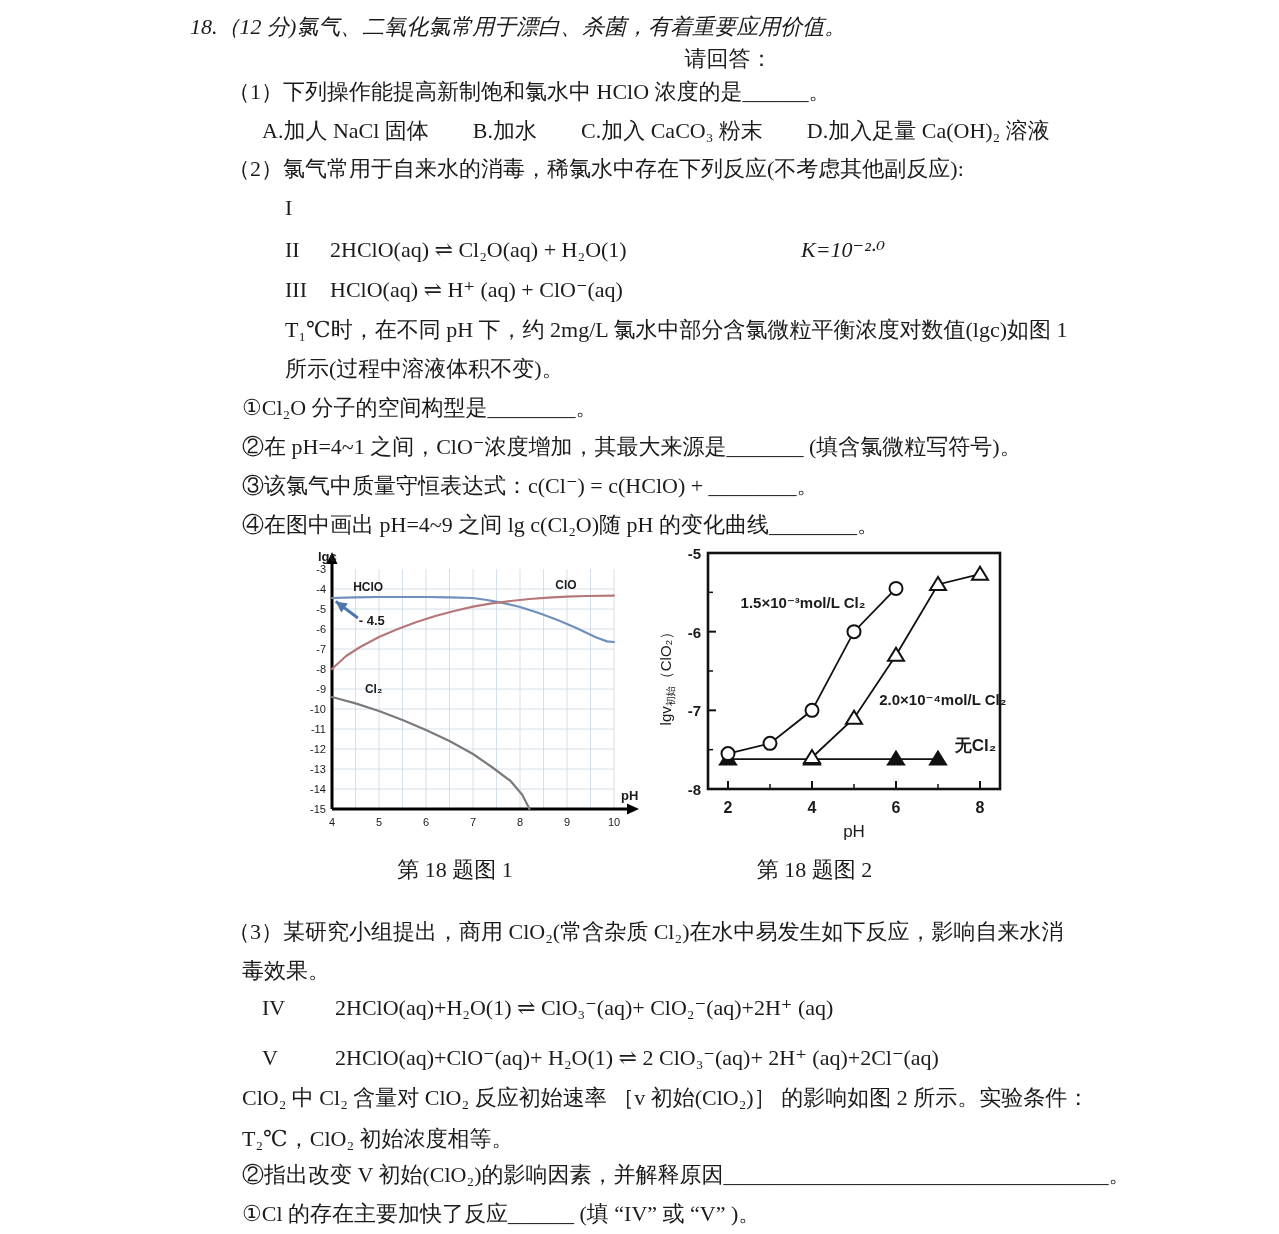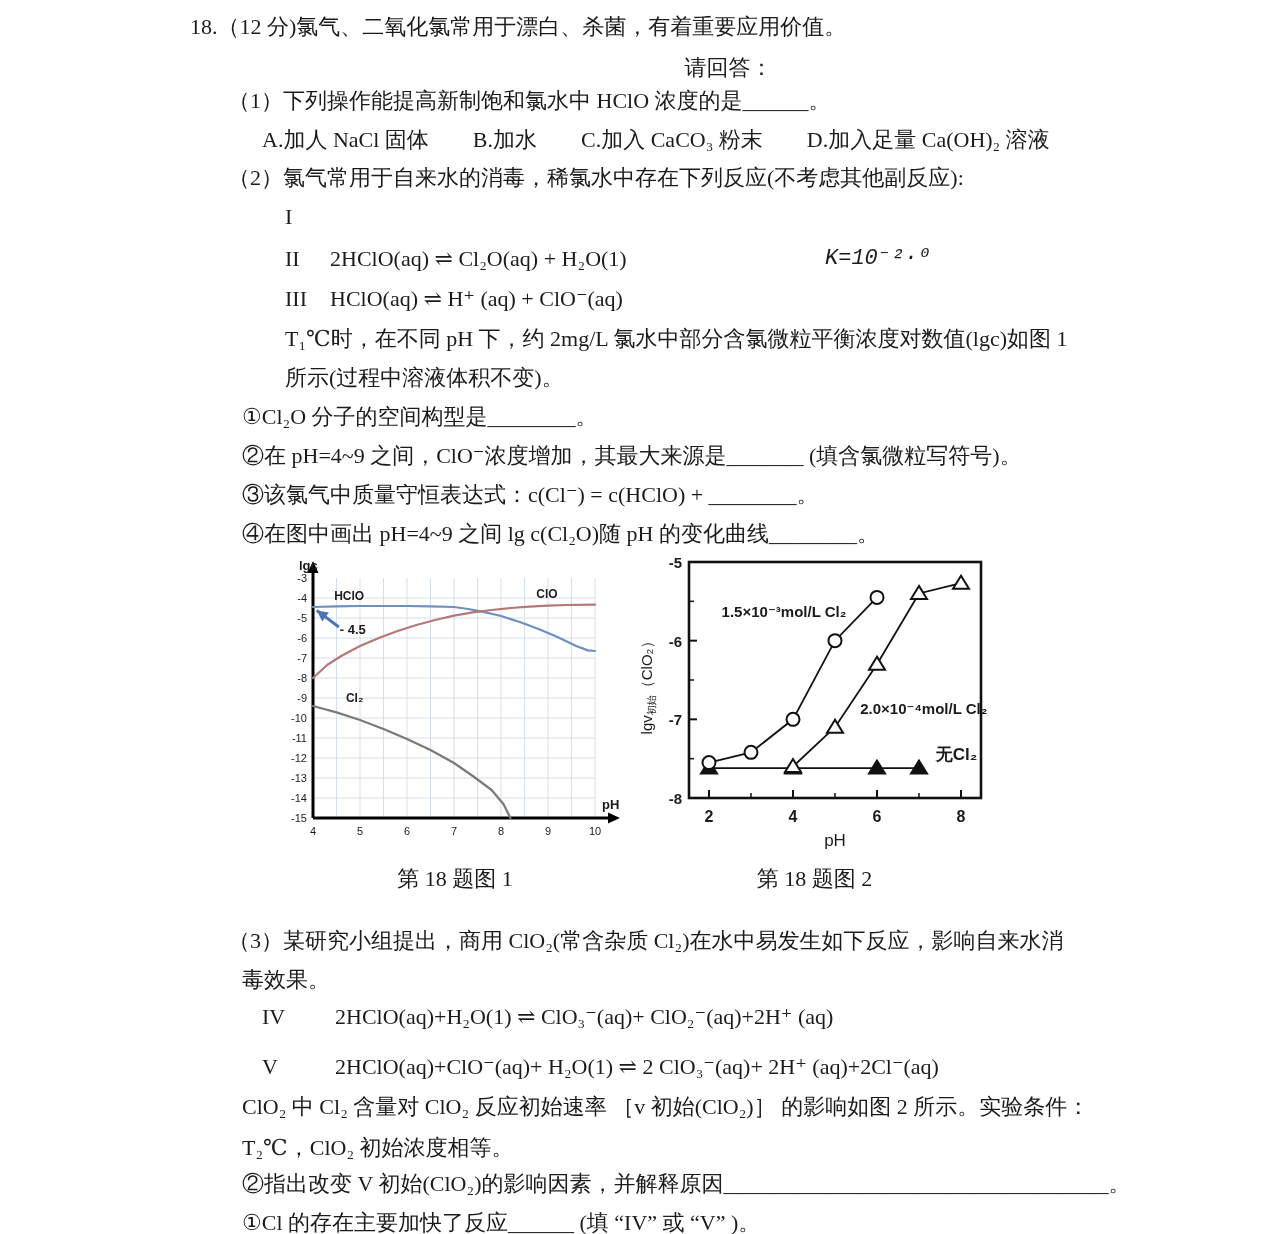--- a/index.html
+++ b/index.html
@@ -4,34 +4,34 @@
 <style>
   html,body{margin:0;padding:0;}
   body{
     width:1279px;min-height:1234px;background:#ffffff;color:#1b1b1b;
     font-family:"Liberation Serif","DejaVu Serif",serif;
     font-size:22px;line-height:26px;
   }
   .content{padding:14px 40px 20px 190px;box-sizing:border-box;}
   p{margin:0;}
   .ln{margin-bottom:13px;}
-  .title-line{margin-bottom:15px;}
+  .title-line{margin-bottom:6px;font-style:italic;}
   .prompt-line{margin-left:28px;margin-bottom:7px;text-align:center;}
   .part-line{margin-left:38px;}
   .indent1{margin-left:52px;}
   .indent2{margin-left:95px;}
   .options-row{display:flex;gap:44px;margin-left:72px;margin-bottom:12px;}
   .eq{display:flex;position:relative;margin-left:95px;margin-bottom:14px;}
   .eq .eq-num{width:45px;flex:0 0 auto;}
-  .eq .eq-k{position:absolute;left:540px;top:0;font-style:italic;font-family:Liberation Mono, monospace;}
+  .eq .eq-k{position:absolute;left:516px;top:0;font-style:italic;}
   .eq3{margin-left:72px;}
   .eq3 .eq-num{width:73px;flex:0 0 auto;}
   .charts-row{display:flex;gap:12px;margin-left:95px;margin-top:6px;align-items:flex-start;}
   .fig-box{flex:0 0 auto;}
-  .fig1-box{width:340px;height:292px;}
+  .fig1-box{width:340px;height:292px;margin-left:19px;}
   .fig2-box{width:355px;height:300px;margin-top:-4px;}
   .captions-row{display:flex;gap:12px;margin-left:95px;margin-top:10px;margin-bottom:36px;align-items:flex-end;}
   .cap{display:inline-block;text-align:center;}
   .cap1{width:340px;}
   .cap2{width:355px;}
   svg text{font-family:"Liberation Sans","DejaVu Sans",sans-serif;fill:#1b1b1b;}
 </style>
 </head>
 <body>
 
@@ -64,21 +64,21 @@
 
   <div class="eq">
     <span class="eq-num">III</span>
     <span class="eq-formula">HClO(aq) ⇌ H⁺ (aq) + ClO⁻(aq)</span>
   </div>
 
   <p class="ln indent2">T₁℃时，在不同 pH 下，约 2mg/L 氯水中部分含氯微粒平衡浓度对数值(lgc)如图 1</p>
   <p class="ln indent2">所示(过程中溶液体积不变)。</p>
 
   <p class="ln indent1">①Cl₂O 分子的空间构型是________。</p>
-  <p class="ln indent1">②在 pH=4~9 之间，ClO⁻浓度增加，其最大来源是_______ (填含氯微粒写符号)。</p>
+  <p class="ln indent1">②在 pH=4~1 之间，ClO⁻浓度增加，其最大来源是_______ (填含氯微粒写符号)。</p>
   <p class="ln indent1">③该氯气中质量守恒表达式：c(Cl⁻) = c(HClO) + ________。</p>
   <p class="ln indent1">④在图中画出 pH=4~9 之间 lg c(Cl₂O)随 pH 的变化曲线________。</p>
 
   <div class="charts-row">
     <div class="fig-box fig1-box"><svg width="340" height="292" viewBox="0 0 340 292">
           <line x1="51.5" y1="18" x2="51.5" y2="258" stroke="#ccd8e6" stroke-width="0.8"></line>
           <line x1="75" y1="18" x2="75" y2="258" stroke="#ccd8e6" stroke-width="0.8"></line>
           <line x1="98.5" y1="18" x2="98.5" y2="258" stroke="#ccd8e6" stroke-width="0.8"></line>
           <line x1="122" y1="18" x2="122" y2="258" stroke="#ccd8e6" stroke-width="0.8"></line>
           <line x1="145.5" y1="18" x2="145.5" y2="258" stroke="#ccd8e6" stroke-width="0.8"></line>

